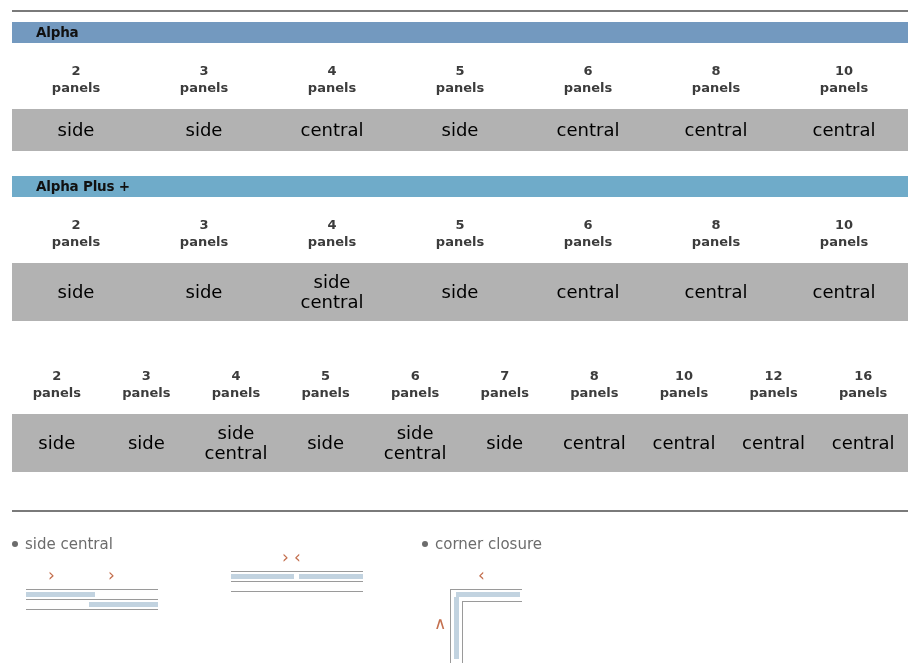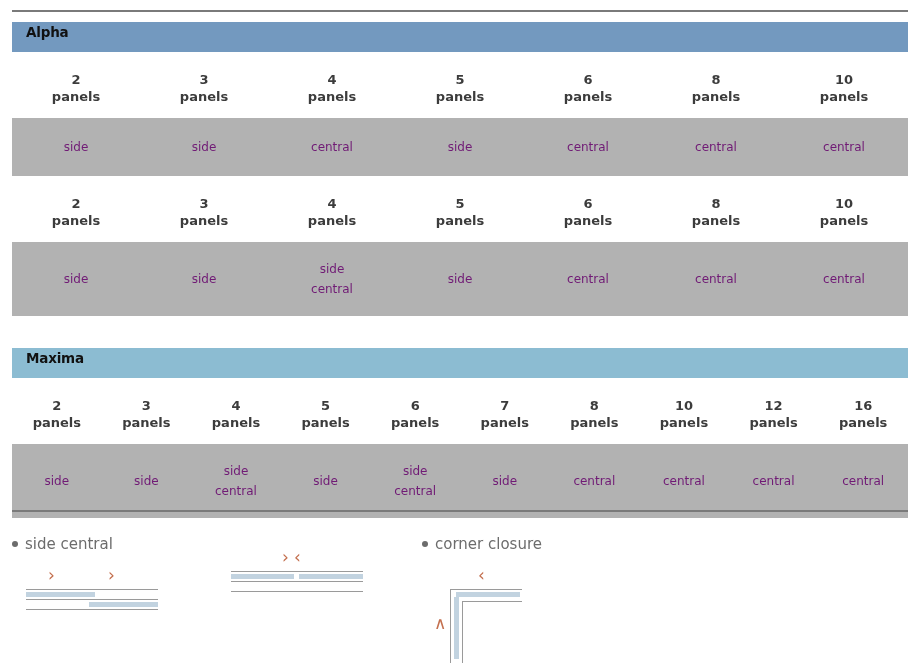--- a/index.html
+++ b/index.html
@@ -36,23 +36,23 @@
   .section {
     position: absolute;
     left: 12px;
     width: 896px;
   }
   .sec-alpha      { top: 22px; }
   .sec-alphaplus  { top: 176px; }
   .sec-maxima     { top: 348px; }
 
   .sec-header {
-    height: 30px;
+    height: 21px;
     line-height: 21px;
-    padding-left: 14px;
+    padding-left: 24px;
     box-sizing: border-box;
     font-family: "DejaVu Sans", sans-serif;
     font-weight: bold;
     font-size: 13.5px;
     letter-spacing: -0.2px;
     color: #111111;
   }
 
   
   .tbl {
@@ -77,25 +77,25 @@
     line-height: 17px;
   }
   .count-num   { display: block; }
   .count-word  { display: block; }
 
   
   .row-types {
     background: #b2b2b2;
   }
   .row-types .cell {
-    color: #701a75;
-    font-size: 12px;
+    color: #000000;
+    font-size: 18px;
     font-weight: normal;
     line-height: 20px;
-    padding: 12px;
+    padding: 4px;
   }
   .band-1 .cell { height: 34px; }
   .band-2 .cell { height: 50px; }
   .type-line { display: block; }
 
   
   .legend {
     position: absolute;
     left: 12px;
     top: 535px;
@@ -225,20 +225,23 @@
           <span class="type-line">central</span>
         </div>
         <div class="cell">
           <span class="type-line">central</span>
         </div>
       </div>
     </div>
   </div>
 
   <div class="section sec-alphaplus">
+    <div class="sec-header" style="background:#6fabc9;">
+      <span>Alpha Plus +</span>
+    </div>
 
     <div class="tbl">
       <div class="tbl-row row-counts">
         <div class="cell">
           <span class="count-num">2</span>
           <span class="count-word">panels</span>
         </div>
         <div class="cell">
           <span class="count-num">3</span>
           <span class="count-word">panels</span>
@@ -286,23 +289,20 @@
           <span class="type-line">central</span>
         </div>
         <div class="cell">
           <span class="type-line">central</span>
         </div>
       </div>
     </div>
   </div>
 
   <div class="section sec-maxima">
-    <div class="sec-header" style="background:#8cbcd2;">
-      <span>Maxima</span>
-    </div>
 
     <div class="tbl">
       <div class="tbl-row row-counts">
         <div class="cell">
           <span class="count-num">2</span>
           <span class="count-word">panels</span>
         </div>
         <div class="cell">
           <span class="count-num">3</span>
           <span class="count-word">panels</span>

